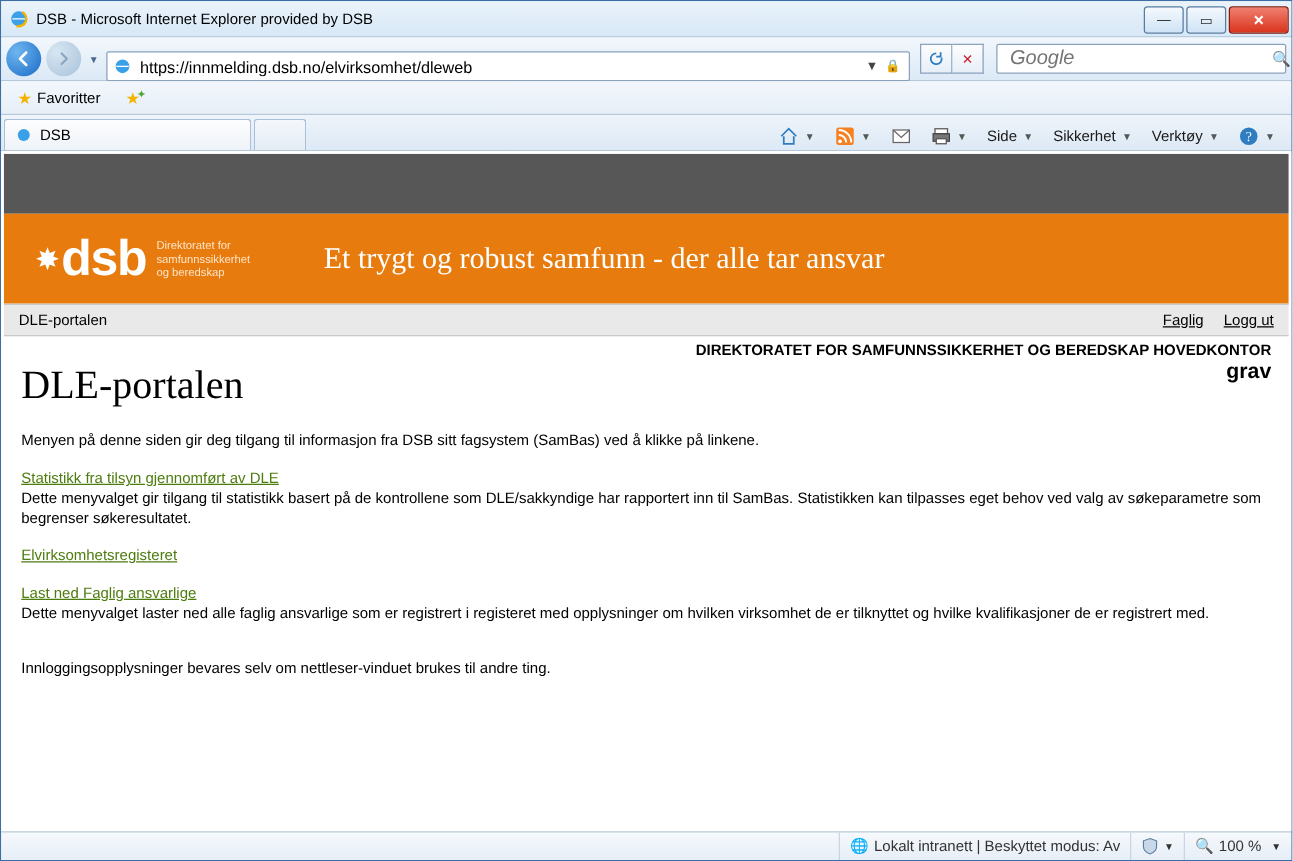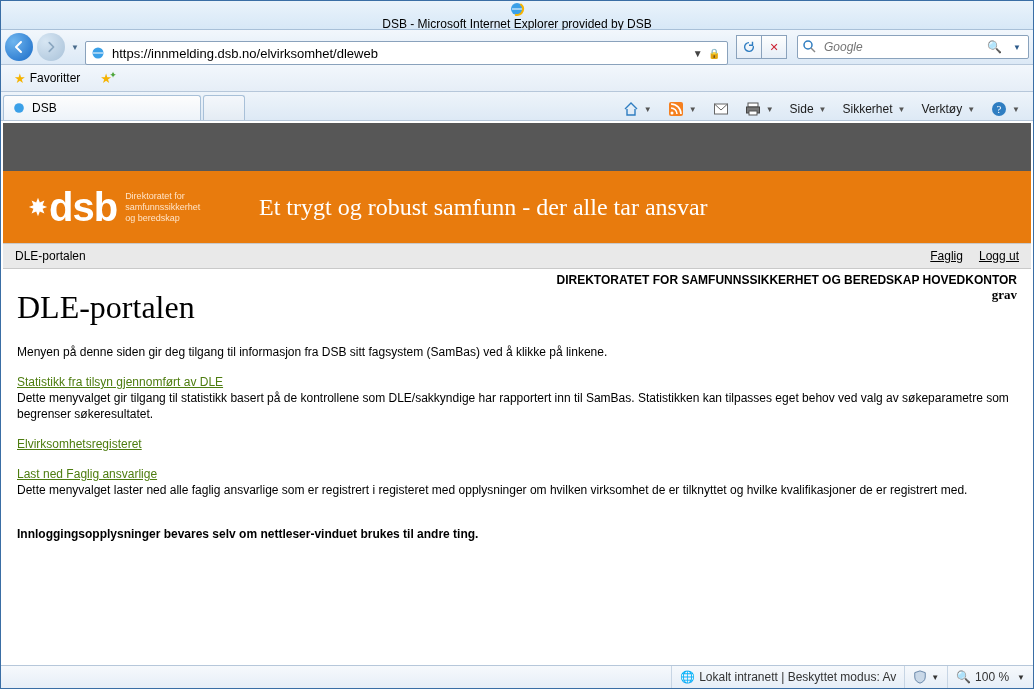--- a/index.html
+++ b/index.html
@@ -1,17 +1,17 @@
 <!DOCTYPE html>
 <html><head>
 <meta charset="utf-8">
 <style>
   html,body{margin:0;padding:0;font-family:"Segoe UI",Tahoma,sans-serif;font-size:12px;background:#d7e4f2;}
   .window{width:1034px;height:689px;box-sizing:border-box;border:1px solid #3a6ea5;background:#fff;display:flex;flex-direction:column;}
-  .titlebar{height:28px;background:linear-gradient(#eaf3fb,#d7e8f7);display:flex;align-items:center;border-bottom:1px solid #a8c0d8;flex-direction:column;}
+  .titlebar{height:28px;background:linear-gradient(#eaf3fb,#d7e8f7);display:flex;align-items:center;border-bottom:1px solid #a8c0d8;}
   .titlebar .ie-icon{width:16px;height:16px;margin:0 6px;}
   .titlebar .title{flex:1;color:#000;font-size:12px;}
   .win-btns{display:flex;gap:0;}
   .win-btn{width:30px;height:20px;border:1px solid #5a7ca0;border-radius:3px;margin:2px 2px 0 0;display:flex;align-items:center;justify-content:center;font-size:11px;background:linear-gradient(#f4f9fd,#cfe3f5);color:#2b2b2b;cursor:default;}
   .win-close{width:46px;background:linear-gradient(#f08070,#d9341d);color:#fff;border-color:#8a1a0a;font-weight:bold;}
   .navbar{height:34px;background:linear-gradient(#f2f7fc,#dce9f6);display:flex;align-items:center;border-bottom:1px solid #b6c7da;gap:4px;padding:0 4px;}
   .nav-btn{width:28px;height:28px;border-radius:14px;display:flex;align-items:center;justify-content:center;}
   .nav-back{background:radial-gradient(circle at 30% 30%,#6fb6ef,#1a6bc7);color:#fff;font-size:14px;}
   .nav-fwd{background:radial-gradient(circle at 30% 30%,#d7e6f3,#a9c2d9);color:#6c8aa5;font-size:14px;}
   .nav-drop{width:12px;height:28px;display:flex;align-items:center;justify-content:center;color:#4a6b8c;font-size:8px;}
@@ -19,21 +19,21 @@
   .addr .page-icon{width:16px;height:16px;margin:0 4px;}
   .addr input{flex:1;border:none;outline:none;font-size:13px;height:18px;}
   .addr .trail{display:flex;align-items:center;gap:6px;padding:0 6px;color:#444;}
   .addr .trail span{font-size:10px;}
   .lock{color:#d6a400;font-size:12px;}
   .refresh-btns{display:flex;margin-left:4px;}
   .sqbtn{width:24px;height:22px;border:1px solid #8aa2bc;background:linear-gradient(#fdfefe,#e6eef7);display:flex;align-items:center;justify-content:center;font-size:11px;color:#2b5a8a;}
   .sqbtn+.sqbtn{border-left:none;}
   .search{width:230px;height:22px;border:1px solid #8aa2bc;background:#fff;display:flex;align-items:center;margin-left:6px;border-radius:2px;}
   .search .sicon{width:16px;height:16px;margin:0 4px;}
-  .search input{flex:1;border:none;outline:none;font-size:12px;font-style:italic;color:#0369a1;}
+  .search input{flex:1;border:none;outline:none;font-size:16px;font-style:italic;color:#0369a1;}
   .search .mag{width:22px;text-align:center;color:#2b5a8a;font-size:12px;}
   .favbar{height:26px;background:linear-gradient(#f2f7fc,#e6eef7);display:flex;align-items:center;border-bottom:1px solid #b6c7da;padding:0 6px;gap:6px;}
   .favbtn{display:flex;align-items:center;gap:4px;padding:2px 6px;border:1px solid transparent;border-radius:2px;}
   .star{color:#f5b301;font-size:13px;}
   .star.green{color:#4da63a;}
   .tabrow{height:28px;background:linear-gradient(#eef4fa,#dde9f5);display:flex;align-items:flex-end;border-bottom:1px solid #b6c7da;}
   .tab{height:24px;min-width:180px;max-width:290px;border:1px solid #a8c0d8;border-bottom:none;background:linear-gradient(#fdfdfd,#edf3f9);display:flex;align-items:center;gap:6px;padding:0 8px;margin-left:2px;border-top-left-radius:3px;border-top-right-radius:3px;font-size:12px;}
   .tab .ie-icon{width:14px;height:14px;}
   .tab.blank{min-width:24px;width:24px;background:linear-gradient(#f4f7fb,#e4ecf4);}
   .cmdbar{flex:1;display:flex;justify-content:flex-end;align-items:center;gap:2px;padding-right:6px;}
@@ -46,21 +46,21 @@
   .orange{background:#e87b0d;display:flex;align-items:center;height:72px;color:#fff;}
   .logo-box{width:232px;height:72px;display:flex;align-items:center;padding-left:24px;box-sizing:border-box;}
   .logo-main{font-size:40px;font-weight:bold;letter-spacing:-1px;font-family:Arial,sans-serif;}
   .logo-sub{font-size:9px;line-height:11px;margin-left:8px;color:#ffe4c8;}
   .slogan{font-family:Georgia,"Times New Roman",serif;font-size:24px;margin-left:24px;color:#fff;}
   .subhdr{background:#e9e9e9;border-top:1px solid #c9c9c9;border-bottom:1px solid #c9c9c9;height:24px;display:flex;align-items:center;padding:0 12px;font-size:12px;}
   .subhdr .spacer{flex:1;}
   .subhdr a{color:#000;text-decoration:underline;margin-left:16px;}
   .body-area{padding:4px 14px 10px 14px;font-family:Arial,sans-serif;font-size:12px;color:#000;position:relative;min-height:360px;}
   .agency{position:absolute;right:14px;top:4px;text-align:right;font-weight:bold;font-size:12px;}
-  .agency .sub{font-weight:bold;font-size:13px;font-family:Liberation Serif, serif;}
+  .agency .sub{font-weight:bold;font-size:17px;}
   h1.big{font-family:Georgia,"Times New Roman",serif;font-weight:normal;font-size:32px;margin:16px 0 18px 0;}
   .para{margin:0 0 14px 0;line-height:16px;}
   .linkhdr{text-decoration:underline;color:#4d7c0f;}
   .footer{border-top:1px solid #c9c9c9;padding:10px 14px 14px 14px;font-family:Arial,sans-serif;font-size:12px;}
   .footer .org{font-weight:bold;}
   .statusbar{height:22px;border-top:1px solid #b6c7da;background:linear-gradient(#f6f9fc,#e6eef7);display:flex;align-items:center;font-size:12px;color:#333;}
   .statusbar .seg{border-left:1px solid #c7d5e4;height:22px;display:flex;align-items:center;padding:0 8px;gap:4px;}
   .statusbar .seg.first{border-left:none;flex:1;}
   .globe{color:#2f7dc1;font-size:12px;}
   svg{display:block;}
@@ -250,21 +250,21 @@
 
         <p class="para">
           <a href="#" class="linkhdr">Elvirksomhetsregisteret</a><br>
         </p>
 
         <p class="para">
           <a href="#" class="linkhdr">Last ned Faglig ansvarlige</a><br>
           <span>Dette menyvalget laster ned alle faglig ansvarlige som er registrert i registeret med opplysninger om hvilken virksomhet de er tilknyttet og hvilke kvalifikasjoner de er registrert med.</span>
         </p>
 
-        <p class="para" style="margin-top:28px;font-weight:bold;">Innloggingsopplysninger bevares selv om nettleser-vinduet brukes til andre ting.</p>
+        <p class="para" style="margin-top:28px;">Innloggingsopplysninger bevares selv om nettleser-vinduet brukes til andre ting.</p>
       </div>
 
     </div>
   </div>
 
   <div class="statusbar">
     <div class="seg first"></div>
     <div class="seg">
       <span class="globe">🌐</span>
       <span>Lokalt intranett | Beskyttet modus: Av</span>

